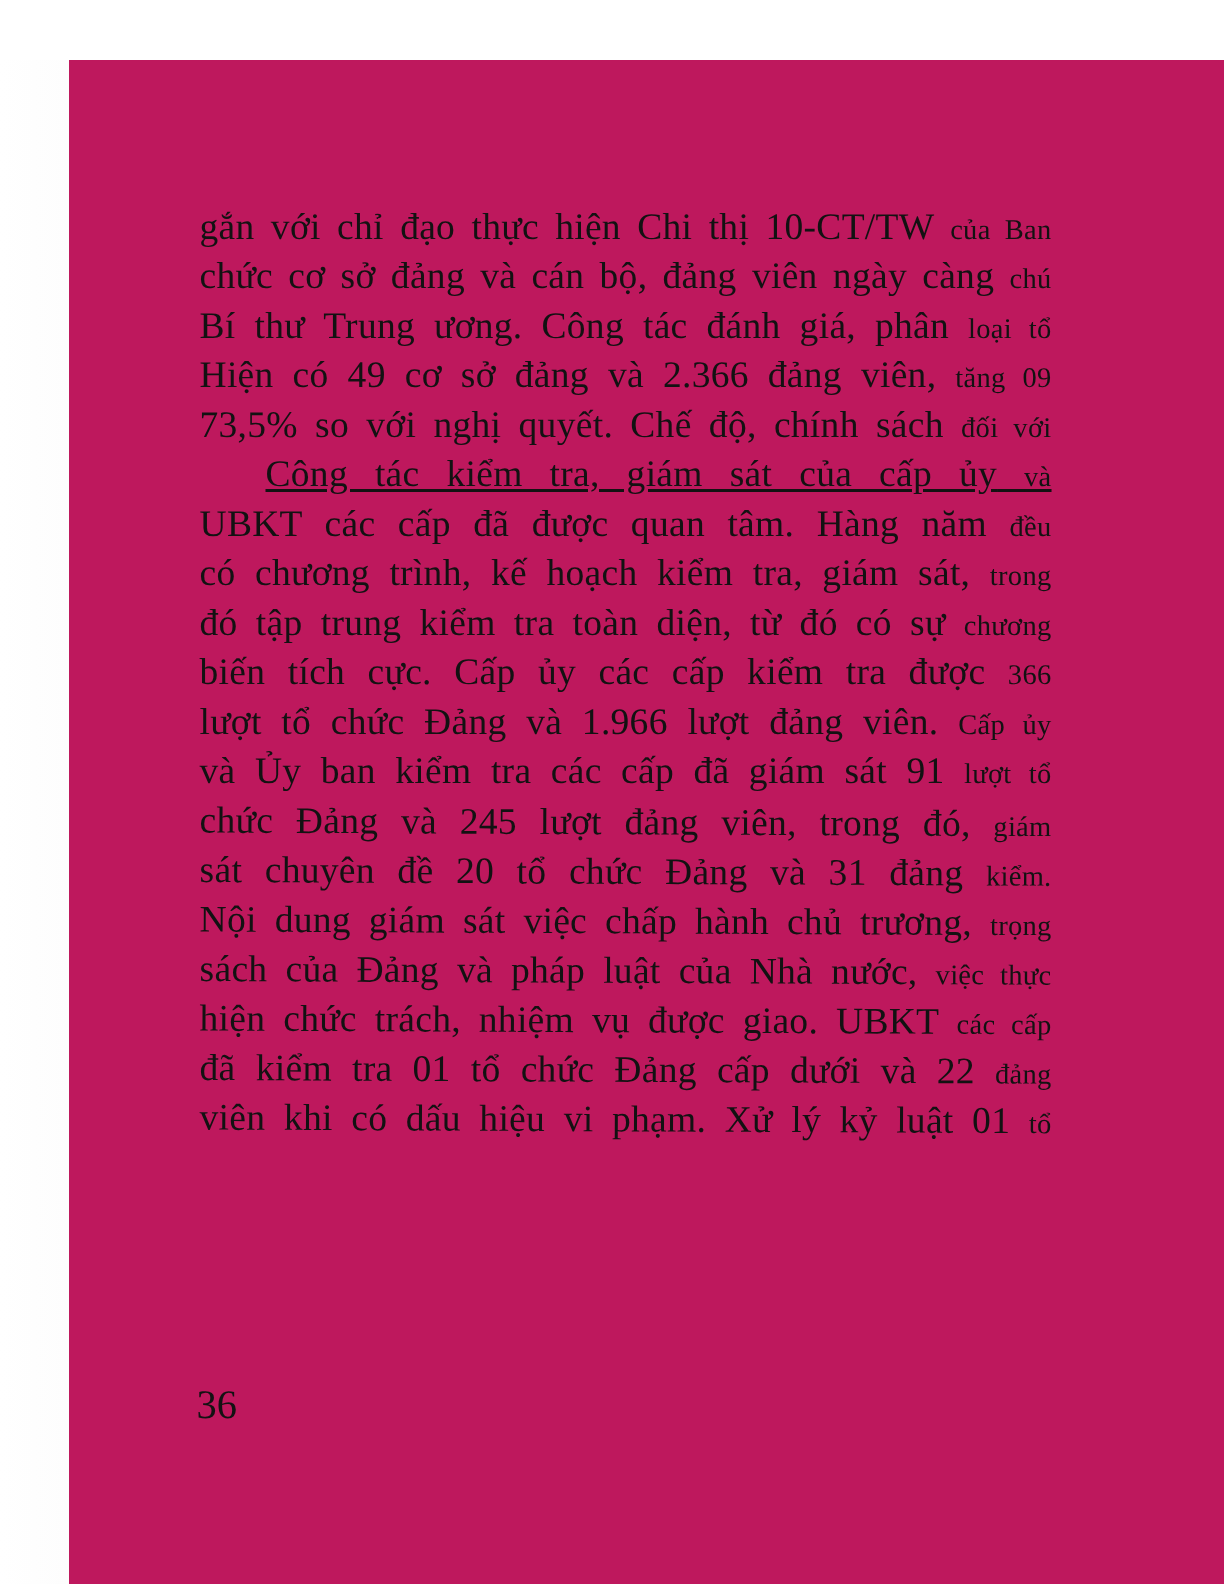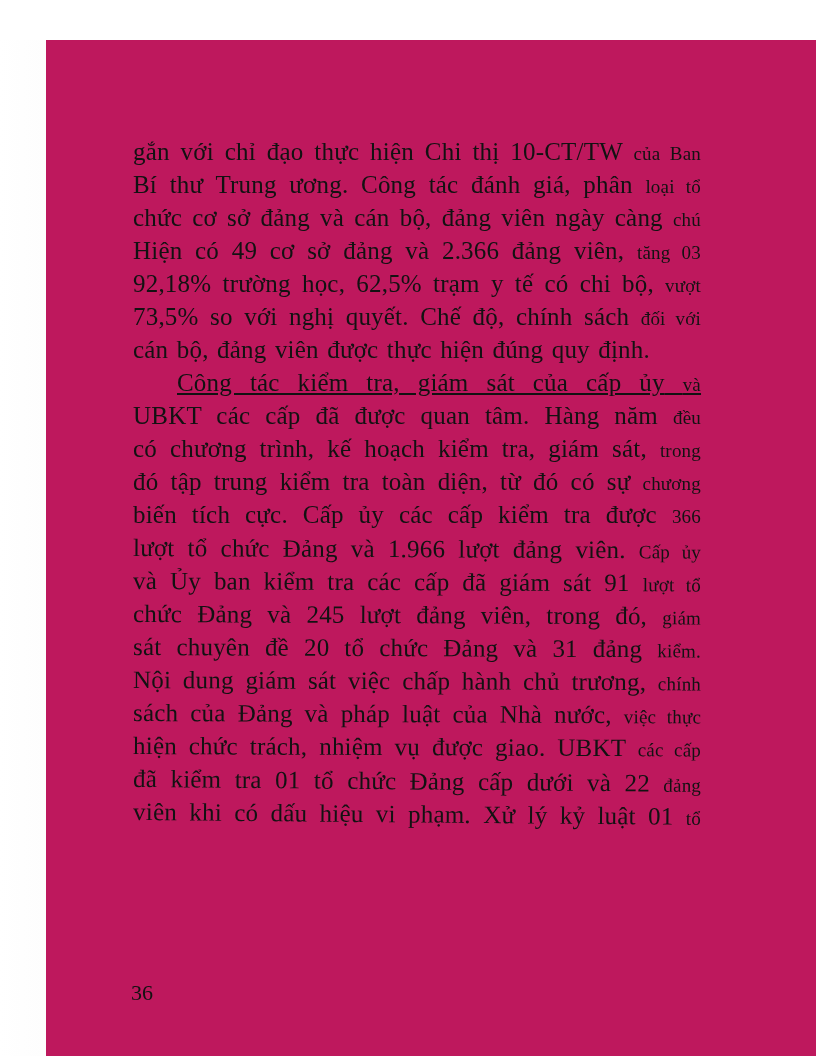--- a/index.html
+++ b/index.html
@@ -51,46 +51,44 @@
   .line.no-justify {
     text-align-last: left;
     word-spacing: 2px;
   }
   
   .line:nth-child(n+13) { transform: rotate(0.25deg); transform-origin: 0 100%; }
   .line:nth-child(n+20) { transform: rotate(0.5deg);  transform-origin: 0 100%; }
   .page-number {
     position: absolute;
     left: 131px;
-    top: 936px;
-    font-size: 22px;
+    top: 880px;
+    font-size: 27px;
     line-height: 33px;
   }
 </style>
 </head>
 <body>
 
 <div class="page">
   <div class="text-block">
       <div class="line"><span class="main">gắn với chỉ đạo thực hiện Chi thị 10-CT/TW</span> <span class="tail">của Ban</span></div>
+      <div class="line"><span class="main">chức cơ sở đảng và cán bộ, đảng viên ngày càng</span> <span class="tail">chú</span></div>
       <div class="line"><span class="main">Bí thư Trung ương. Công tác đánh giá, phân</span> <span class="tail">loại tổ</span></div>
-      <div class="line"><span class="main">chức cơ sở đảng và cán bộ, đảng viên ngày càng</span> <span class="tail">chú</span></div>
-      <div class="line"><span class="main">Hiện có 49 cơ sở đảng và 2.366 đảng viên,</span> <span class="tail">tăng 03</span></div>
-      <div class="line"><span class="main">92,18% trường học, 62,5% trạm y tế có chi bộ,</span> <span class="tail">vượt</span></div>
+      <div class="line"><span class="main">Hiện có 49 cơ sở đảng và 2.366 đảng viên,</span> <span class="tail">tăng 09</span></div>
       <div class="line"><span class="main">73,5% so với nghị quyết. Chế độ, chính sách</span> <span class="tail">đối với</span></div>
-      <div class="line no-justify"><span class="main">cán bộ, đảng viên được thực hiện đúng quy định.</span></div>
       <div class="line indent"><span class="main">Công tác kiểm tra, giám sát của cấp ủy</span> <span class="tail">và</span></div>
       <div class="line"><span class="main">UBKT các cấp đã được quan tâm. Hàng năm</span> <span class="tail">đều</span></div>
       <div class="line"><span class="main">có chương trình, kế hoạch kiểm tra, giám sát,</span> <span class="tail">trong</span></div>
       <div class="line"><span class="main">đó tập trung kiểm tra toàn diện, từ đó có sự</span> <span class="tail">chương</span></div>
       <div class="line"><span class="main">biến tích cực. Cấp ủy các cấp kiểm tra được</span> <span class="tail">366</span></div>
       <div class="line"><span class="main">lượt tổ chức Đảng và 1.966 lượt đảng viên.</span> <span class="tail">Cấp ủy</span></div>
       <div class="line"><span class="main">và Ủy ban kiểm tra các cấp đã giám sát 91</span> <span class="tail">lượt tổ</span></div>
       <div class="line"><span class="main">chức Đảng và 245 lượt đảng viên, trong đó,</span> <span class="tail">giám</span></div>
       <div class="line"><span class="main">sát chuyên đề 20 tổ chức Đảng và 31 đảng</span> <span class="tail">kiểm.</span></div>
-      <div class="line"><span class="main">Nội dung giám sát việc chấp hành chủ trương,</span> <span class="tail">chính</span></div>
+      <div class="line"><span class="main">Nội dung giám sát việc chấp hành chủ trương,</span> <span class="tail">trọng</span></div>
       <div class="line"><span class="main">sách của Đảng và pháp luật của Nhà nước,</span> <span class="tail">việc thực</span></div>
       <div class="line"><span class="main">hiện chức trách, nhiệm vụ được giao. UBKT</span> <span class="tail">các cấp</span></div>
       <div class="line"><span class="main">đã kiểm tra 01 tổ chức Đảng cấp dưới và 22</span> <span class="tail">đảng</span></div>
       <div class="line"><span class="main">viên khi có dấu hiệu vi phạm. Xử lý kỷ luật 01</span> <span class="tail">tổ</span></div>
     </div>
   <div class="page-number">36</div>
 </div>
 
 </body></html>

